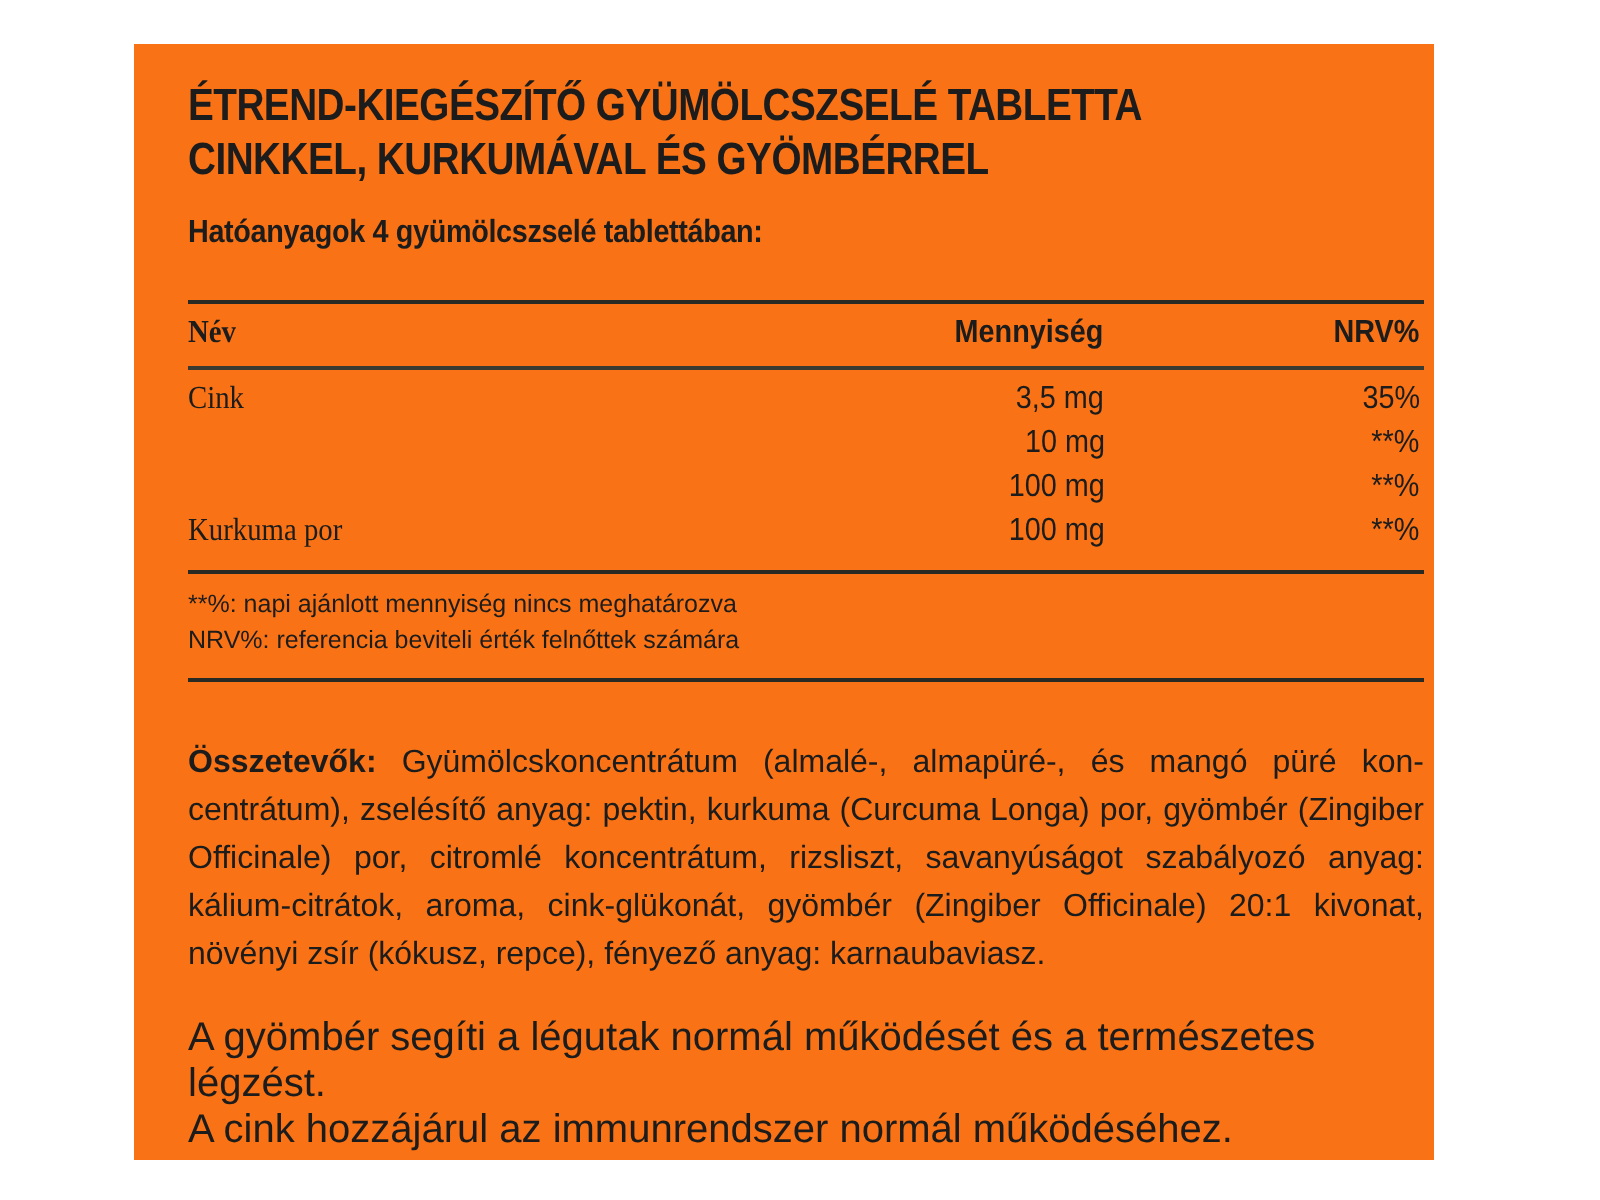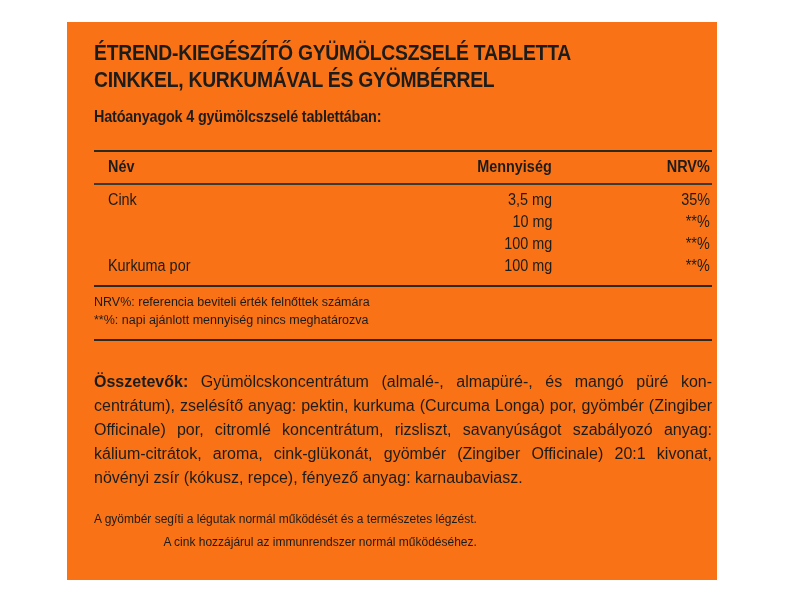--- a/index.html
+++ b/index.html
@@ -6,32 +6,32 @@
     body { width:800px; height:600px; background:#ffffff; position:relative; overflow:hidden;
            font-family:"Liberation Sans", sans-serif; color:#1c1c1c; }
     .panel { position:absolute; left:67px; top:22px; width:650px; height:558px; background:#f97316; }
     .title { position:absolute; left:27px; top:17px; width:620px; font-size:22.5px; line-height:27px;
              font-weight:bold; letter-spacing:-0.3px; transform:scaleX(0.86); transform-origin:left top; white-space:nowrap; }
     .subtitle { position:absolute; left:27px; top:86px; font-size:16px; font-weight:bold; letter-spacing:-0.2px;
                 transform:scaleX(0.9); transform-origin:left top; white-space:nowrap; }
     .rule-thick { position:absolute; left:27px; width:618px; height:2px; background:#2a2a24; }
     .rule-thin { position:absolute; left:27px; width:618px; height:1.5px; background:#3a3a32; }
     .trow { position:absolute; left:27px; width:618px; height:22px; font-size:16px; line-height:22px; }
-    .trow .c1 { position:absolute; left:14px; }
+    .trow .c1 { position:absolute; left:0;font-family:Liberation Serif, serif; }
     .trow .c2 { position:absolute; right:160px; }
     .trow .c3 { position:absolute; right:2px; text-align:right; }
     .thead { font-weight:bold; }
     .trow span { transform:scaleX(0.9); display:inline-block; }
     .trow .c1 span { transform-origin:left center; }
     .trow .c2 span, .trow .c3 span { transform-origin:right center; }
     .notes { position:absolute; left:27px; top:271px; font-size:12.5px; line-height:18px; }
     .ingredients { position:absolute; left:27px; top:348px; width:618px; font-size:16px; line-height:24px;
                    text-align:justify; }
     .ingredients b { font-weight:bold;margin-top:32px; }
-    .claims { position:absolute; left:27px; top:486px; font-size:12px; line-height:23px;text-align:right; }
+    .claims { position:absolute; left:27px; top:486px; font-size:20px; line-height:23px; }
   </style>
 </head>
 <body>
 
 <div class="panel">
   <div class="title">
     <div>ÉTREND-KIEGÉSZÍTŐ GYÜMÖLCSZSELÉ TABLETTA</div>
     <div>CINKKEL, KURKUMÁVAL ÉS GYÖMBÉRREL</div>
   </div>
 
@@ -62,22 +62,22 @@
   </div>
   <div class="trow" style="top:233px">
     <div class="c1"><span>Kurkuma por</span></div>
     <div class="c2"><span>100 mg</span></div>
     <div class="c3"><span>**%</span></div>
   </div>
 
   <div class="rule-thick" style="top:263px"></div>
 
   <div class="notes">
+    <div>**%: napi ajánlott mennyiség nincs meghatározva</div>
     <div>NRV%: referencia beviteli érték felnőttek számára</div>
-    <div>**%: napi ajánlott mennyiség nincs meghatározva</div>
   </div>
 
   <div class="rule-thick" style="top:317px"></div>
 
   <div class="ingredients">
     <b>Összetevők:</b><span> Gyümölcskoncentrátum (almalé-, almapüré-, és mangó püré kon­centrátum), zselésítő anyag: pektin, kurkuma (Curcuma Longa) por, gyömbér (Zingiber Officinale) por, citromlé koncentrátum, rizsliszt, savanyúságot szabá­lyozó anyag: kálium-citrátok, aroma, cink-glükonát, gyömbér (Zingiber Officinale) 20:1 kivonat, növényi zsír (kókusz, repce), fényező anyag: karnaubaviasz.</span>
   </div>
 
   <div class="claims">
     <div>A gyömbér segíti a légutak normál működését és a természetes légzést.</div>

